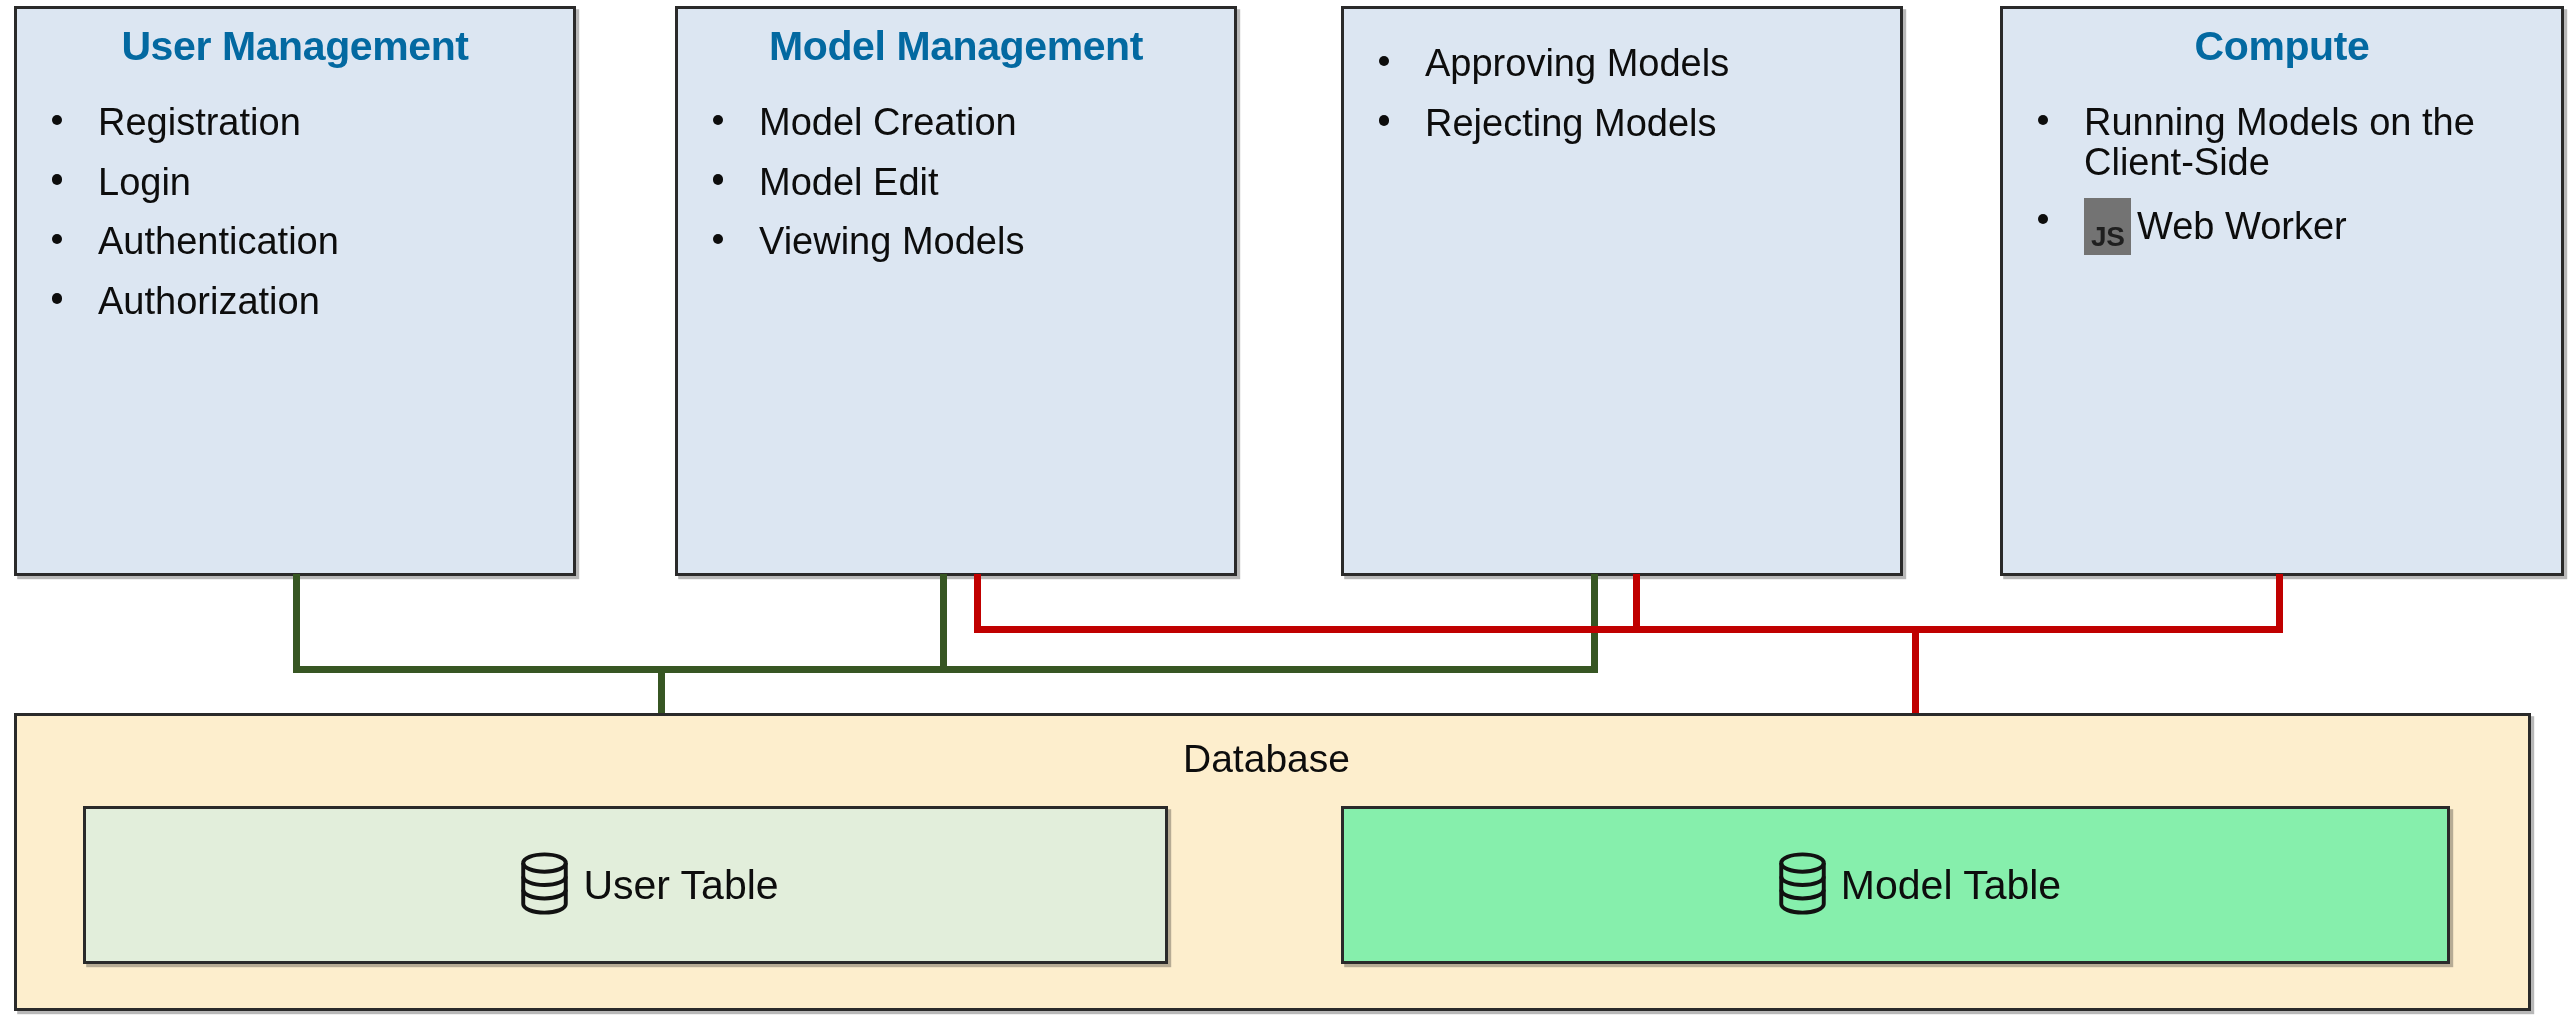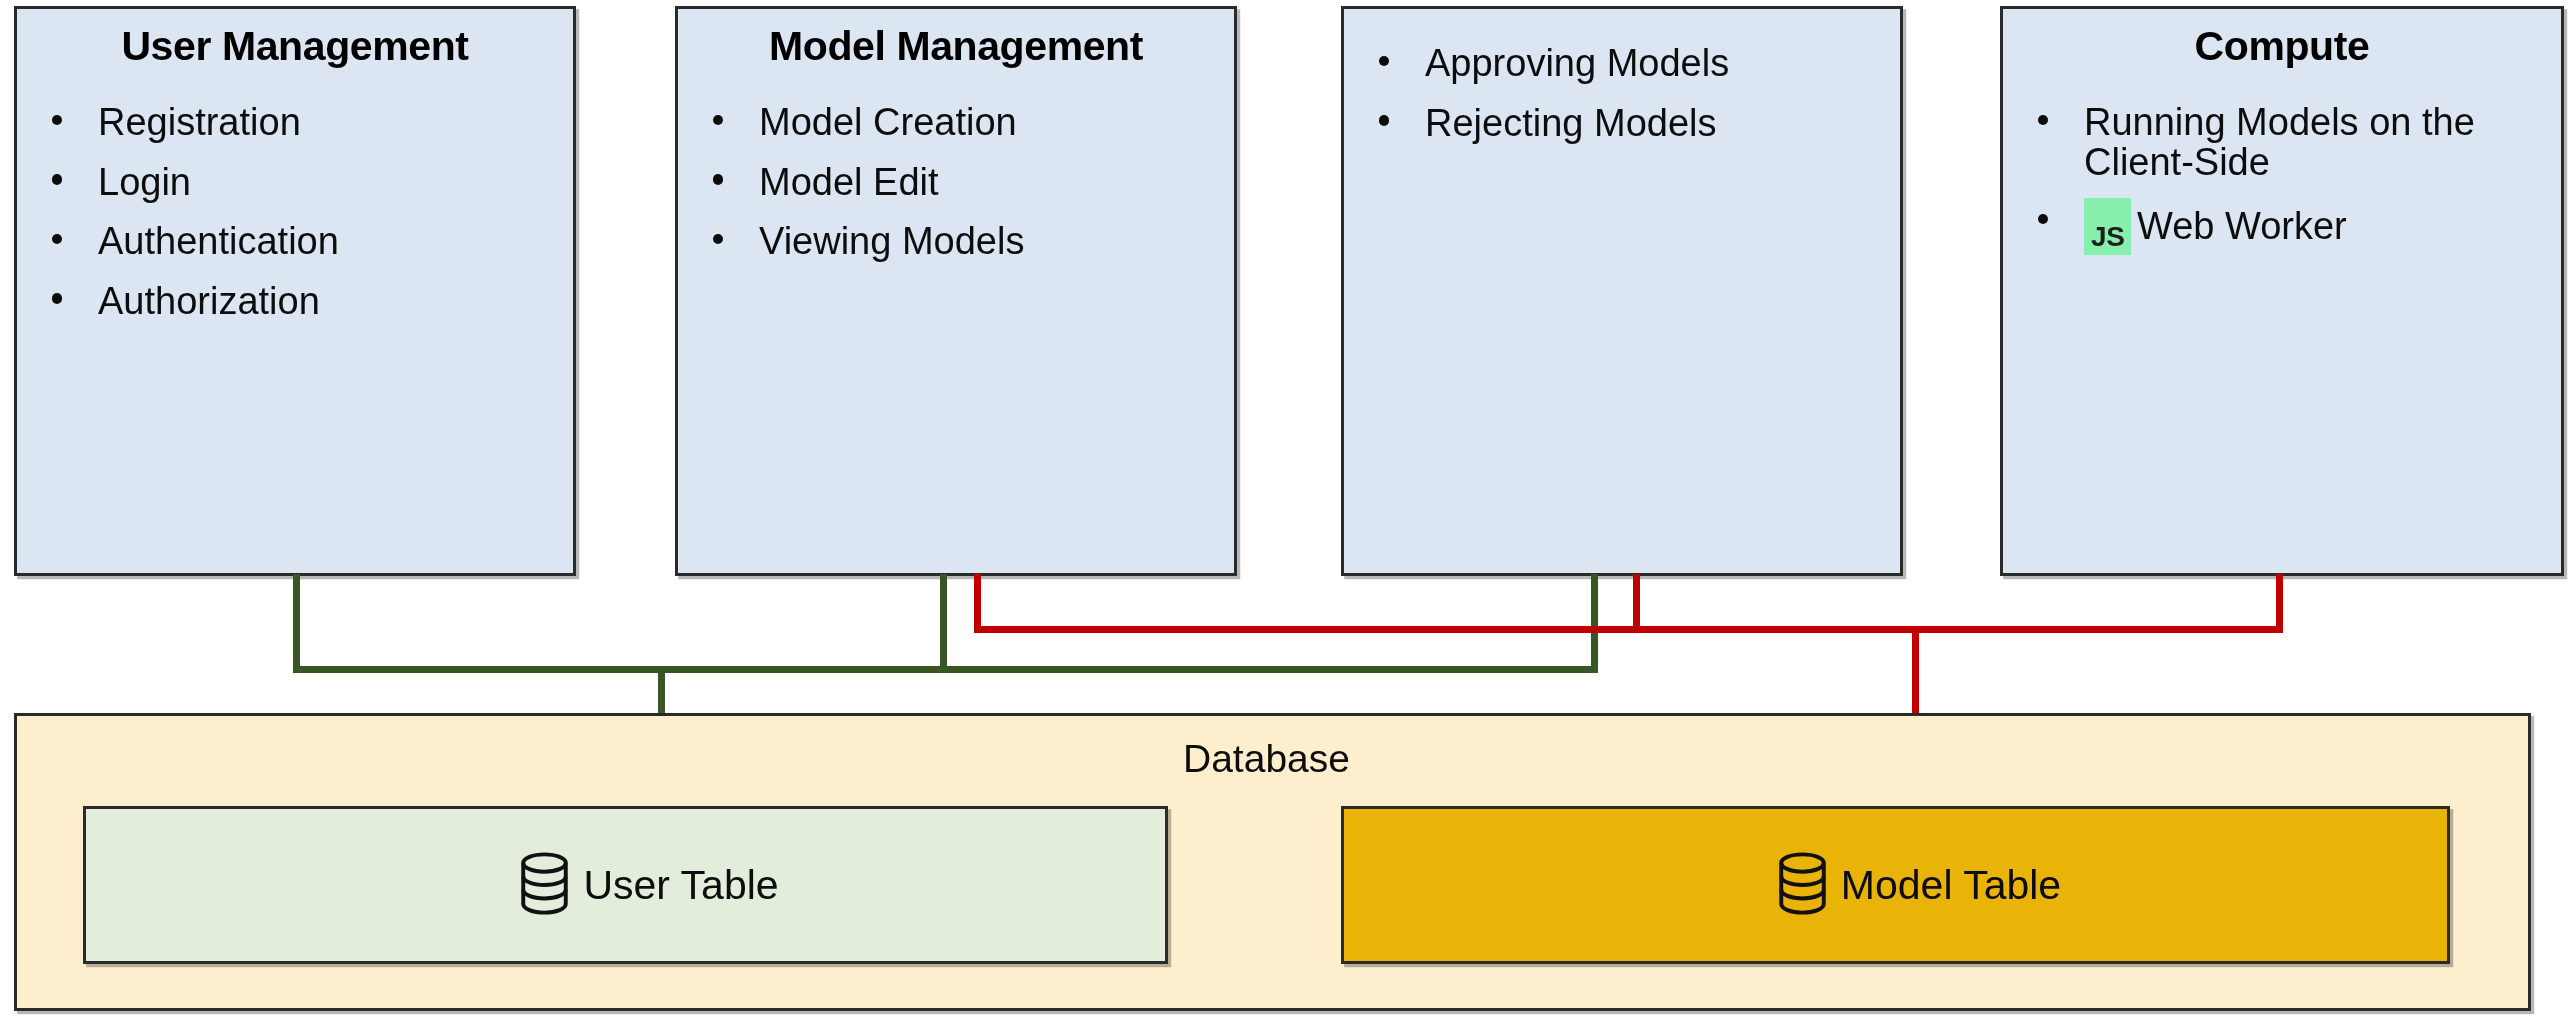--- a/index.html
+++ b/index.html
@@ -23,21 +23,21 @@
     position: absolute;
     box-sizing: border-box;
     background: #dce6f2;
     border: 3.2px solid #2a2a2a;
     box-shadow: 3.2px 3.2px 0 rgba(0,0,0,0.28);
   }
   .card-title {
     text-align: center;
     font-weight: bold;
     font-size: 41px;
-    color: #000000;
+    color: #0369a1;
     margin-top: 16px;
     line-height: 1.05;
     letter-spacing: -0.4px;
   }
   .card-list {
     list-style: none;
     margin: 35px 0 0 0;
     padding: 0 20.5px 0 27px;
   }
   .card-list li {
@@ -52,21 +52,21 @@
     position: absolute;
     left: 8px;
     top: 0.30em;
     width: 10.3px;
     height: 10.3px;
     border-radius: 50%;
     background: #0d0d0d;
   }
   .js-badge {
     display: inline-block;
-    background: #86efac;
+    background: #737373;
     color: #1f1f1f;
     font-weight: bold;
     font-size: 28px;
     line-height: 1;
     padding: 25px 7px 4.7px 7px;
     margin-right: 5.5px;
     vertical-align: -7px;
     letter-spacing: -0.4px;
   }
 
@@ -89,21 +89,21 @@
     box-sizing: border-box;
     border: 3.2px solid #2a2a2a;
     box-shadow: 3.2px 3.2px 0 rgba(0,0,0,0.28);
     display: flex;
     align-items: center;
     justify-content: center;
     gap: 14px;
     padding-left: 48px;
   }
   .table-box.user  { background: #e2eedb; }
-  .table-box.model { background: #eab308; }
+  .table-box.model { background: #86efac; }
   .table-label {
     font-size: 41px;
     color: #0d0d0d;
     white-space: nowrap;
   }
   .db-icon { flex: 0 0 auto; display:block; }
 
   
   .ln { position: absolute; }
   .v-green { background: #375623; width: 7px; }

